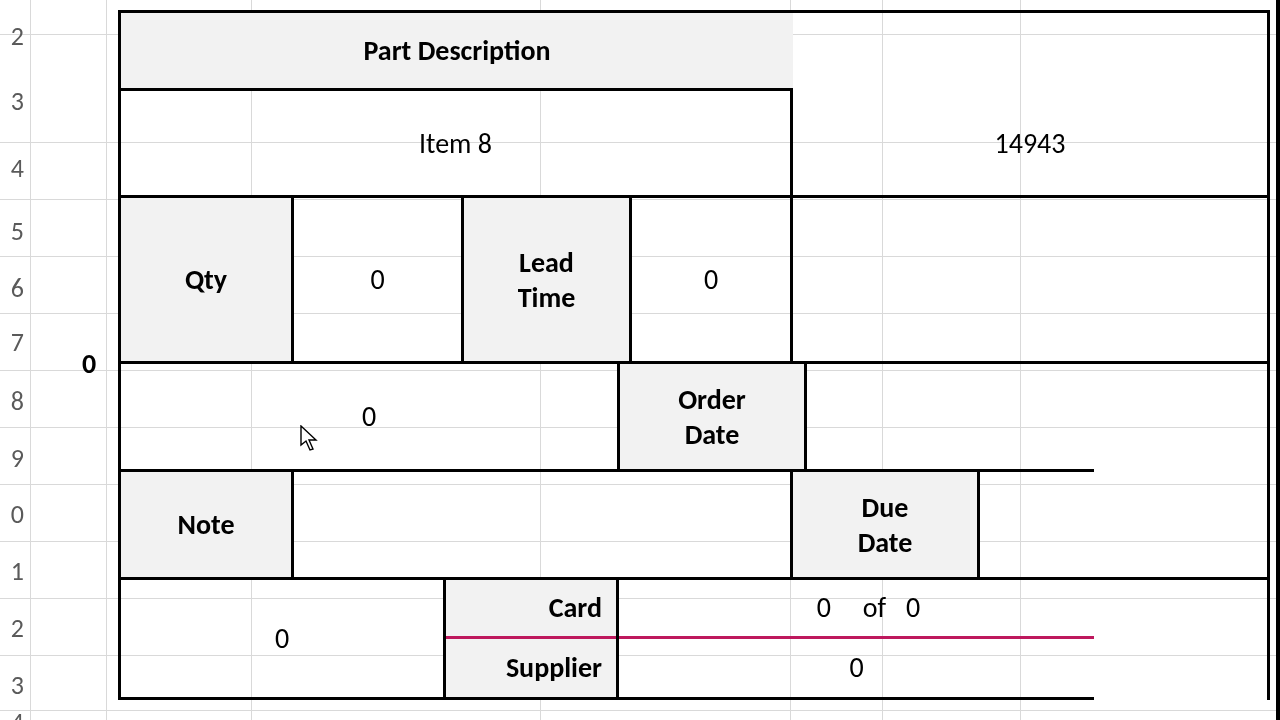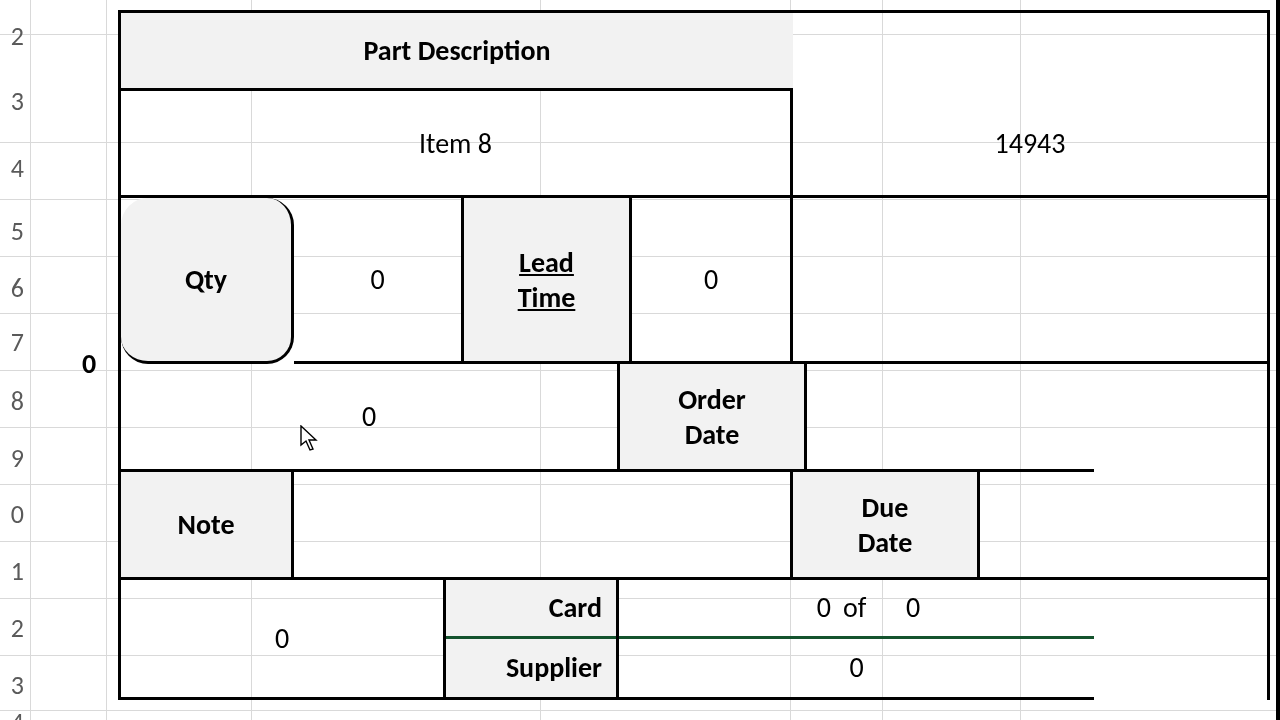--- a/index.html
+++ b/index.html
@@ -48,23 +48,23 @@
     text-align:center;
     line-height:1.25;
   }
   .cell:last-child { border-right:none; }
   .hdr { background:#f2f2f2; font-weight:700; }
 
   
   .w-desc   { flex:0 0 672px; }
   .w-pn     { flex:0 0 474px; }
 
-  .w-qtyL   { flex:0 0 173px;border-radius:27px; }
+  .w-qtyL   { flex:0 0 173px; }
   .w-qtyV   { flex:0 0 170px; }
-  .w-ltL    { flex:0 0 168px;text-decoration:underline; }
+  .w-ltL    { flex:0 0 168px; }
   .w-ltV    { flex:0 0 161px; }
 
   .w-supL   { flex:0 0 173px; }
   .w-supV   { flex:0 0 499px; }
   .w-odL    { flex:0 0 187px; }
   .w-odV    { flex:0 0 287px; }
 
   .w-planL  { flex:0 0 173px; }
   .w-planV  { flex:0 0 325px; }
   .w-cardL  { flex:0 0 173px; }
@@ -72,21 +72,21 @@
 
   
   .h-hdr  { height:78px; }
   .h-val  { height:107px; }
   .h-big  { height:166px; }
   .h-md   { height:108px; }
 
   
   .stack { display:flex; flex-direction:column; width:100%; height:100%; }
   .stack .srow { display:flex; flex:1 1 50%; }
-  .stack .srow:first-child { border-bottom:3px solid #14532d; }
+  .stack .srow:first-child { border-bottom:3px solid #be185d; }
   .scell {
     display:flex; align-items:center; justify-content:center;
     padding:0 8px;
   }
 
   .right-align { justify-content:flex-end; padding-right:14px; }
 
   
   .side-zero {
     position:absolute;
@@ -112,21 +112,21 @@
     width:4px; height:100%;
     background:#000;
   }
 
   
   .cardof {
     display:flex; width:100%; align-items:center;
   }
   .cardof span { padding:0 6px; }
   .cardof .num-l { flex:0 0 210px; text-align:right; }
-  .cardof .of    { flex:0 0 55px; text-align:left; font-weight:400; }
+  .cardof .of    { flex:0 0 55px; text-align:right; font-weight:400; }
   .cardof .num-r { flex:1 1 auto; text-align:left; padding-left:14px; }
 </style>
 </head>
 <body>
 
 <div class="gridline gl-v" style="left:30px"></div>
 <div class="gridline gl-v" style="left:106px"></div>
 <div class="gridline gl-v" style="left:251px"></div>
 <div class="gridline gl-v" style="left:540px"></div>
 <div class="gridline gl-v" style="left:790px"></div>

